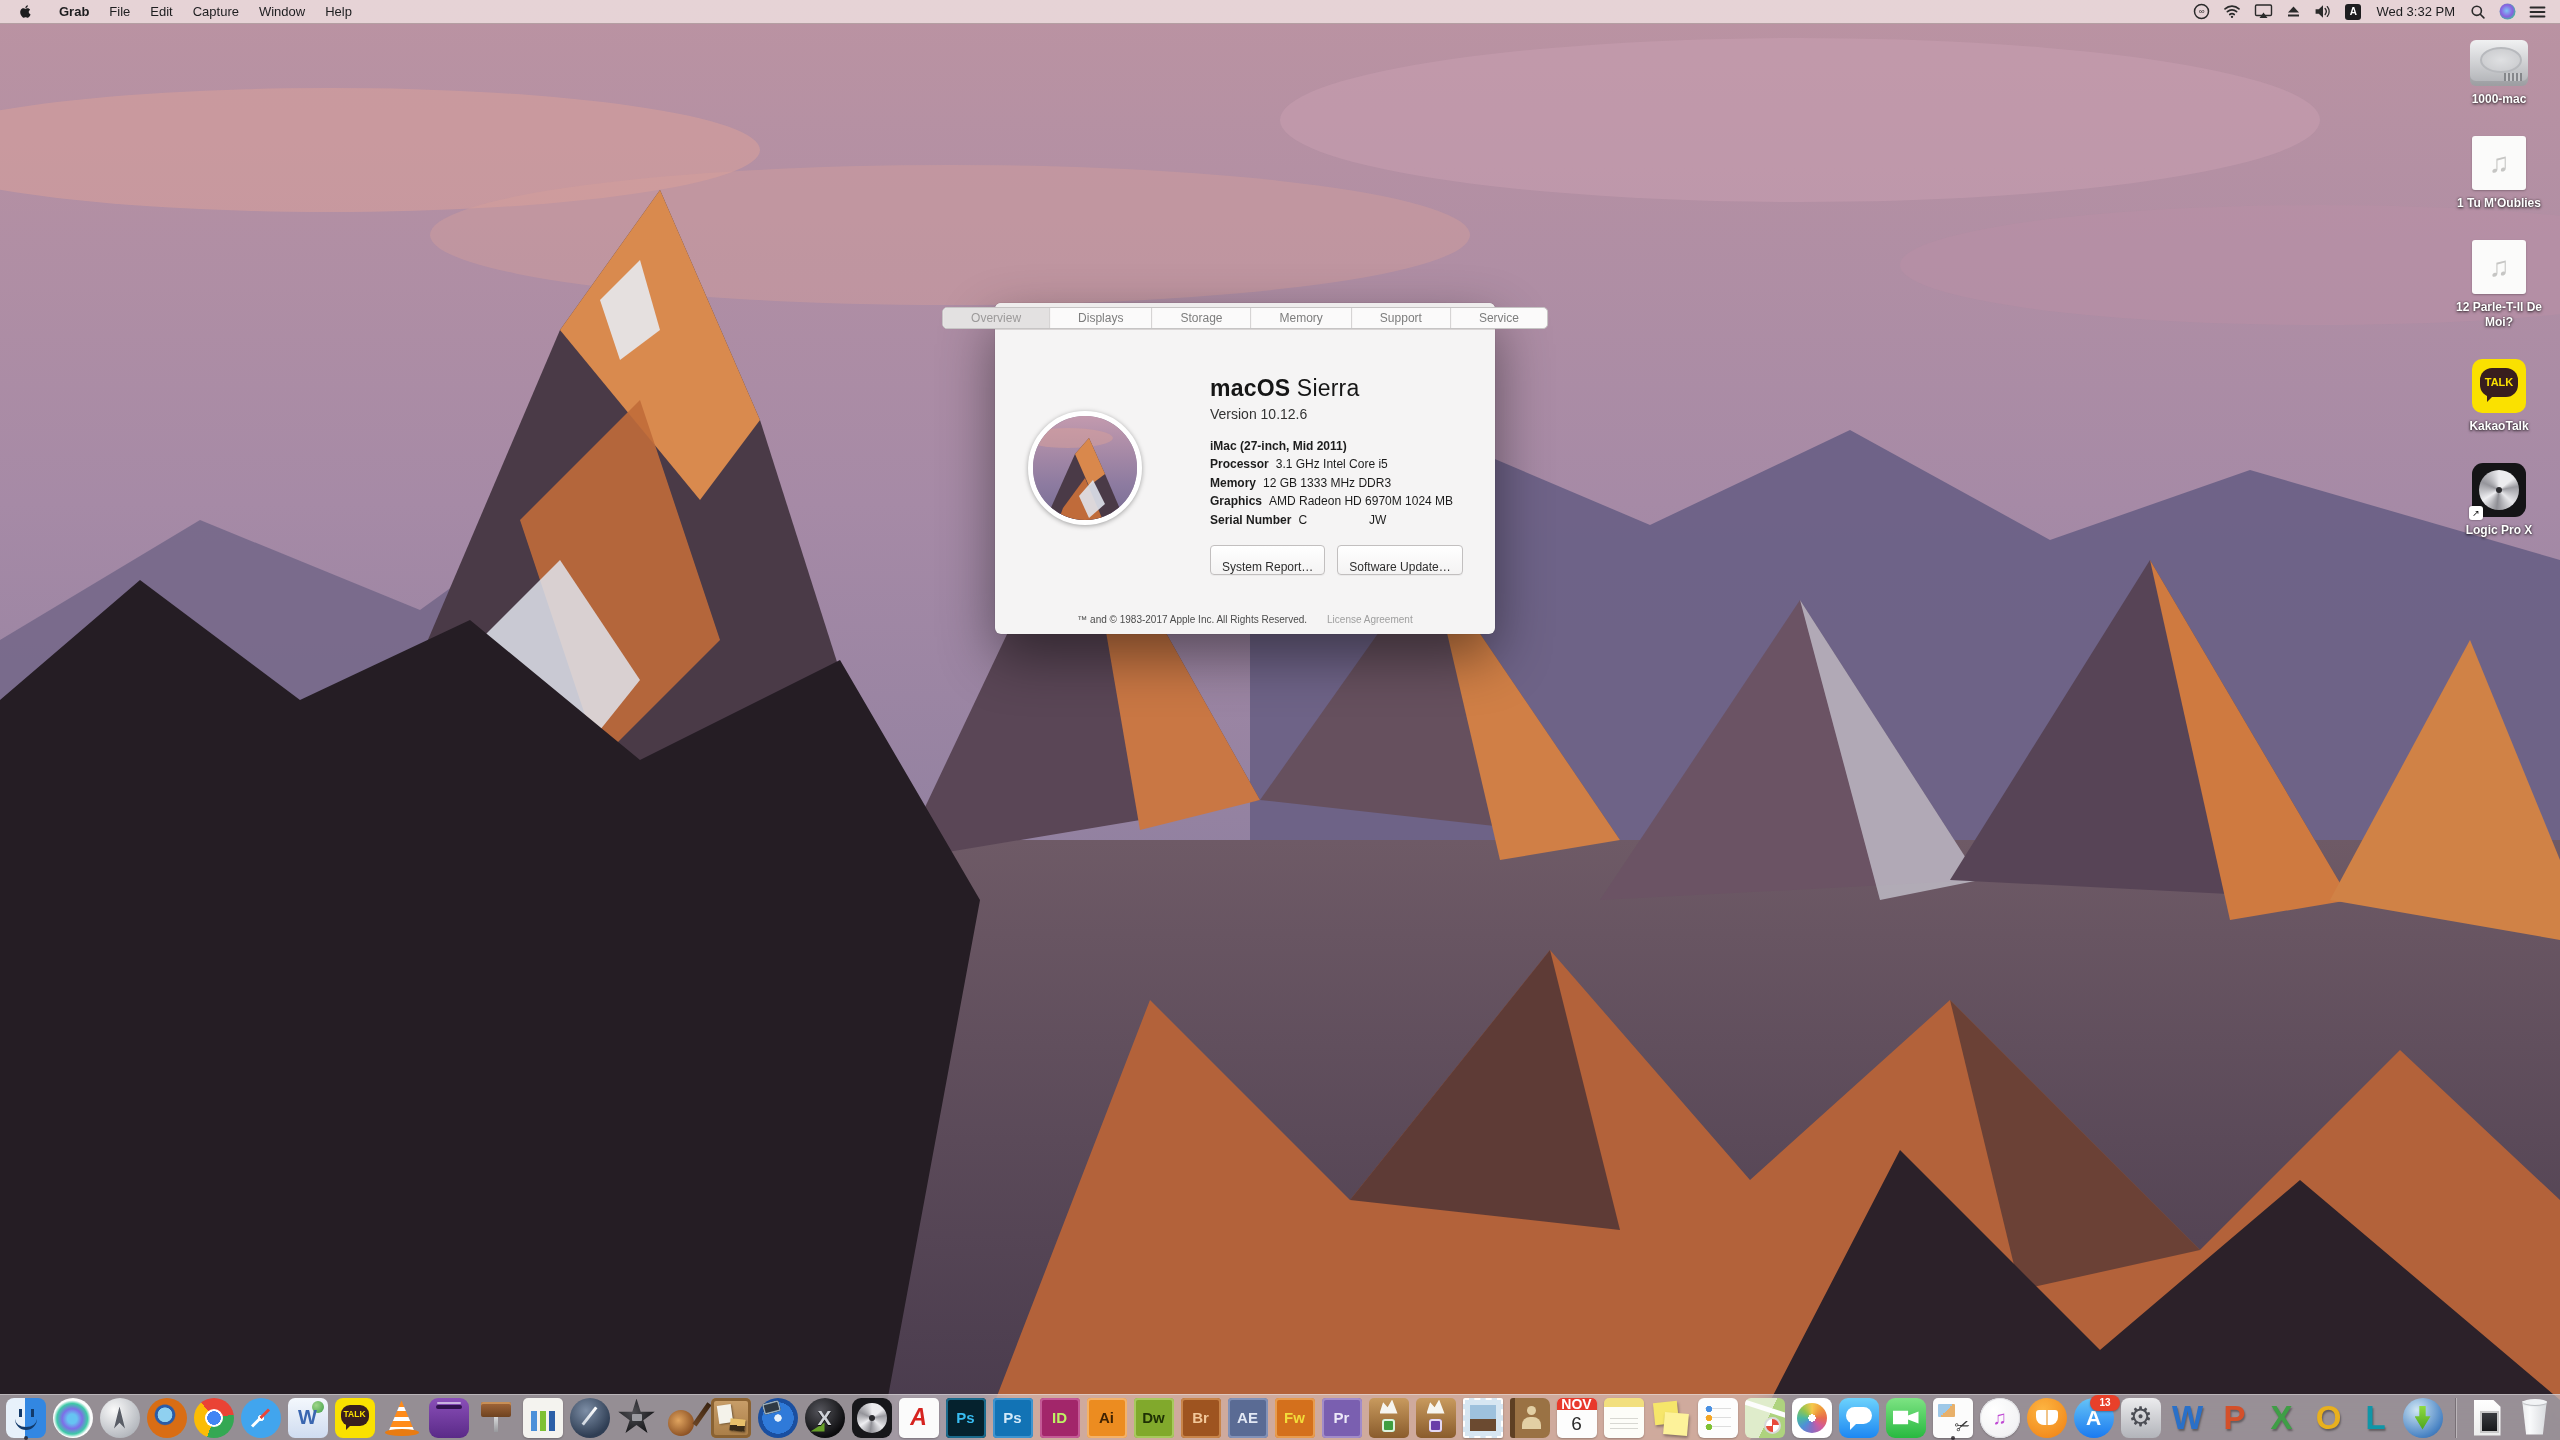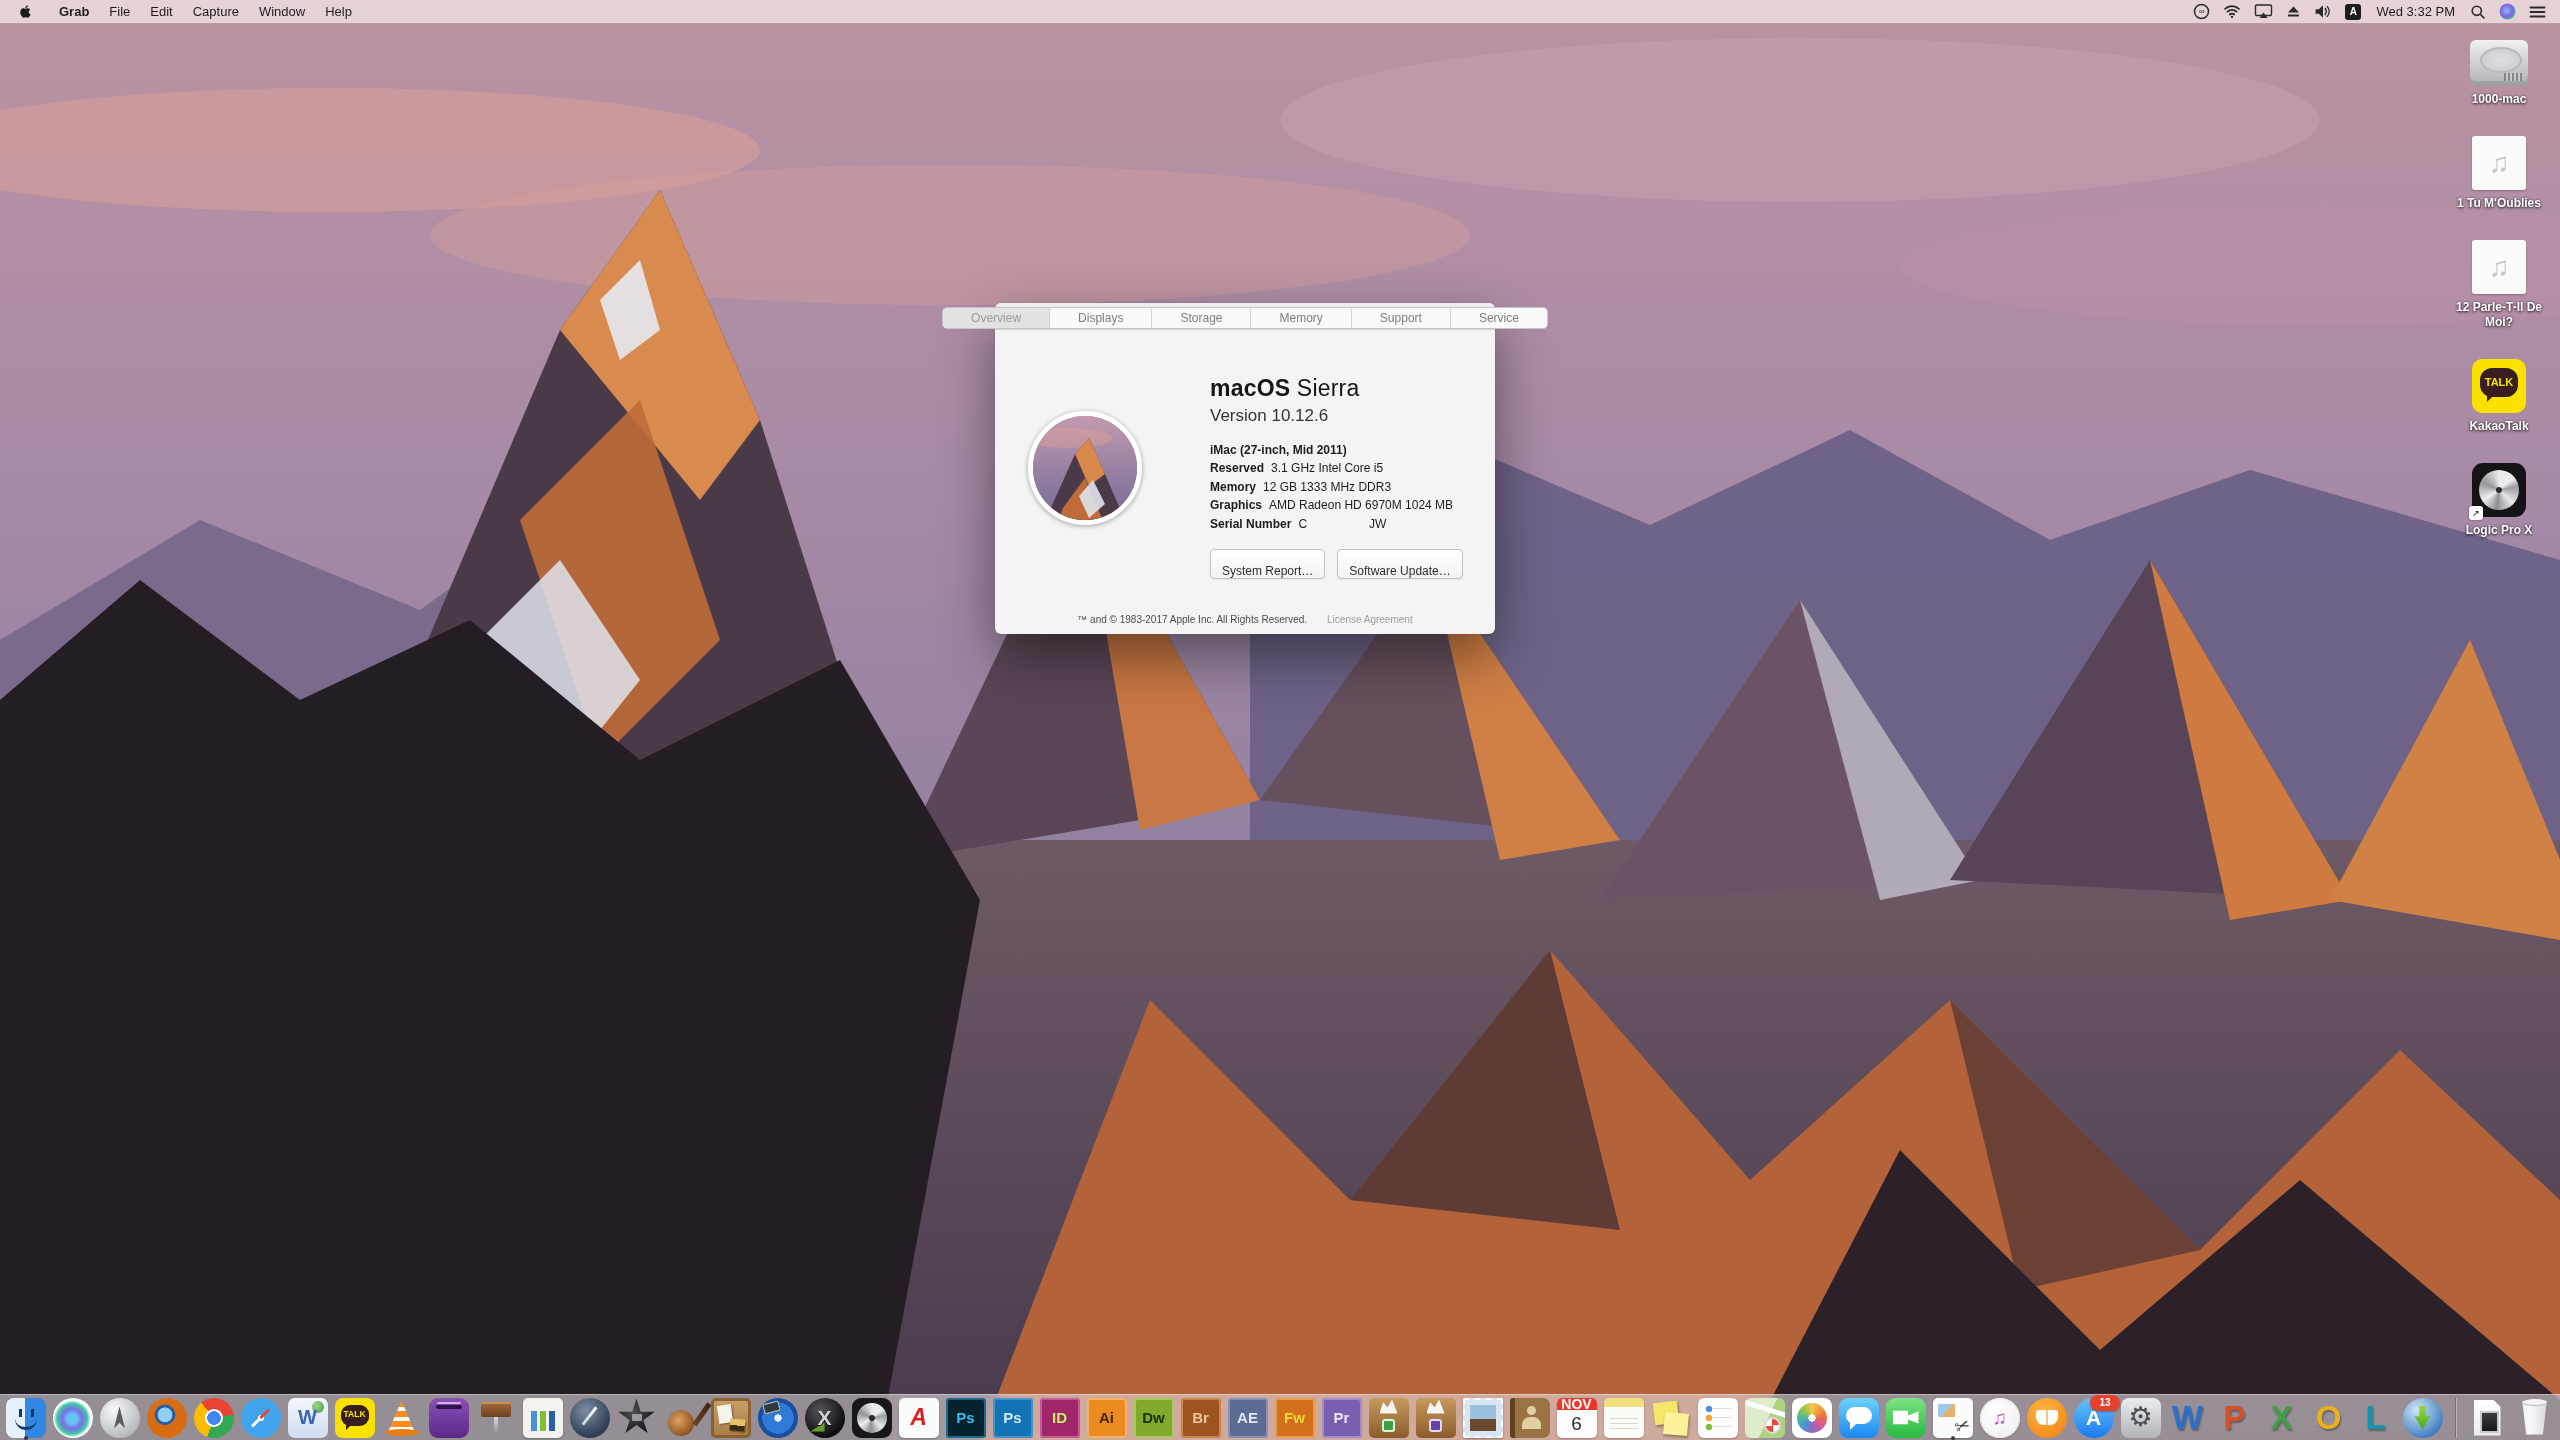--- a/index.html
+++ b/index.html
@@ -55,21 +55,21 @@
   .tab{font-size:12px;color:#7d7d7d;padding:3px 28px;border-left:1px solid #d2d0d0;white-space:nowrap}
   .tab:first-child{border-left:none}
   .tab.sel{background:#e3e1e1;color:#9c9a9a}
   .thumb{position:absolute;left:33px;top:108px;width:114px;height:114px;border:5px solid #fff;border-radius:50%;
     overflow:hidden;box-shadow:0 1px 5px rgba(0,0,0,.35);background:#9a86a0}
   .thumb svg{display:block}
   .info{position:absolute;left:215px;top:72px;width:275px}
   .os-title{font-size:23px;color:#161616;letter-spacing:.2px}
   .os-title .b{font-weight:bold}
   .os-title .l{font-weight:300}
-  .ver{font-size:17px;color:#333;margin-top:4px}
+  .ver{font-size:14px;color:#333;margin-top:4px}
   .model{font-size:12px;font-weight:bold;color:#1c1c1c;margin-top:17px}
   .specs{margin-top:2px}
   .spec{font-size:12px;color:#1c1c1c;line-height:18.5px;white-space:nowrap}
   .spec .sl{font-weight:bold;margin-right:7px}
   .spec .gap{display:inline-block;width:62px}
   .btn-row{margin-top:16px;display:flex;gap:12px}
   .wbtn{font-family:inherit;font-size:12px;color:#2e2e2e;background:linear-gradient(#fff,#f4f3f3);
     border:1px solid #c2bfbf;border-radius:4px;padding:14px 11px;height:20px;line-height:15px;box-shadow:0 1px 0 rgba(0,0,0,.04)}
   .win-footer{position:absolute;bottom:9px;left:0;right:0;text-align:center;font-size:10px;color:#4c4c4c}
   .win-footer .lic{color:#9e9e9e;margin-left:20px}
@@ -417,21 +417,21 @@
     </div>
 
     <div class="info">
       <div class="os-title">
         <span class="b">macOS</span>
         <span class="l">Sierra</span>
       </div>
       <div class="ver">Version 10.12.6</div>
       <div class="model">iMac (27-inch, Mid 2011)</div>
       <div class="specs" id="specs">
-          <div class="spec"><span class="sl">Reserved</span><span class="sv">3.1 GHz Intel Core i5</span></div>
+          <div class="spec"><span class="sl">Processor</span><span class="sv">3.1 GHz Intel Core i5</span></div>
           <div class="spec"><span class="sl">Memory</span><span class="sv">12 GB 1333 MHz DDR3</span></div>
           <div class="spec"><span class="sl">Graphics</span><span class="sv">AMD Radeon HD 6970M 1024 MB</span></div>
           <div class="spec"><span class="sl">Serial Number</span><span class="sv">C</span><span class="gap"></span><span class="sv">JW</span></div>
         </div>
       <div class="btn-row">
         <button class="wbtn">System Report…</button>
         <button class="wbtn">Software Update…</button>
       </div>
     </div>
 

